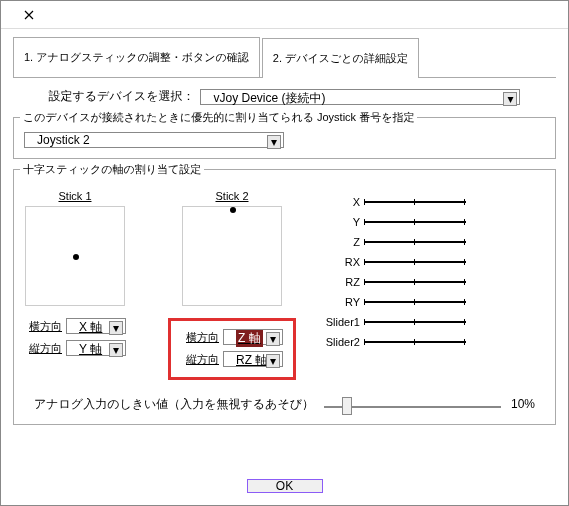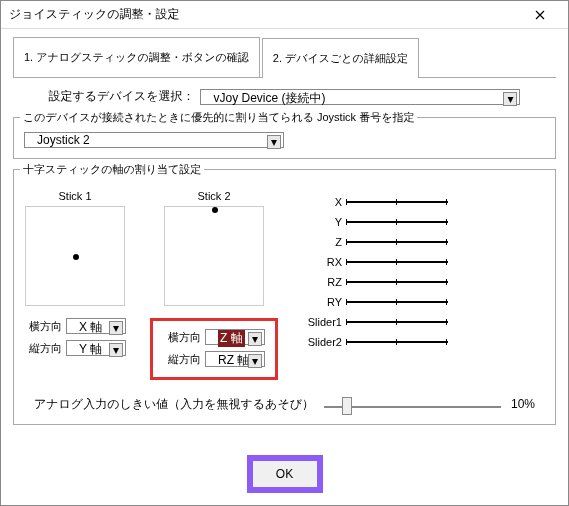--- a/index.html
+++ b/index.html
@@ -12,48 +12,47 @@
 .content { padding: 8px 12px; }
 .tabs { display: flex; border-bottom: 1px solid #aaa; margin-bottom: 10px; }
 .tab { padding: 12px 10px; border: 1px solid #aaa; border-bottom: none; background: #fff; margin-right: 2px; font-size: 11px; cursor: default; }
 .tab.active { background: #fff; position: relative; top: 1px; }
 .row { display: flex; align-items: center; margin-bottom: 12px; justify-content: center; }
 .label { margin-right: 6px; }
 .select { border: 1px solid #888; background: #fff; height: 16px; display: flex; align-items: flex-start; padding: 0 12px; position: relative; }
 .select-arrow { position: absolute; right: 2px; top: 2px; width: 14px; height: 14px; background: #e8e8e8; border: 1px solid #888; display: flex; align-items: center; justify-content: center; }
 .fieldset { border: 1px solid #aaa; margin: 6px 0 10px 0; padding: 14px 10px 10px 10px; position: relative; }
 .legend { position: absolute; top: -8px; left: 6px; background: #fff; padding: 0 3px; font-size: 11px; }
-.sticks { display: flex; gap: 24px; margin-top: 6px; }
+.sticks { display: flex; gap: 42px; margin-top: 6px; text-decoration: underline; }
 .stick-col { display: flex; flex-direction: column; align-items: center; }
 .stick-name { font-size: 11px; margin-bottom: 4px; }
 .stick-box { width: 100px; height: 100px; border: 1px solid #ccc; background: #fff; position: relative; margin-bottom: 12px; }
 .stick-dot { width: 6px; height: 6px; background: #000; border-radius: 50%; position: absolute; }
 .axis-row { display: flex; align-items: center; margin-bottom: 6px; gap: 4px; }
 .axis-label { width: 38px; text-align: right; font-size: 11px; }
 .stick2-box { border: 3px solid #e03030; padding: 8px 10px 4px 10px; }
 .sel-hl { background: #7f1d1d; color: #fff; padding: 0 2px; }
 .axes-list { margin-left: 20px; margin-top: 8px; }
 .axis-item { display: flex; align-items: center; height: 20px; }
 .axis-name { width: 44px; text-align: right; font-size: 11px; margin-right: 4px; }
 .slider-track { width: 102px; height: 2px; background: #000; position: relative; }
 .slider-tick { width: 1px; height: 6px; background: #000; position: absolute; top: -2px; }
 .threshold-row { display: flex; align-items: center; margin-top: 14px; padding: 0 10px; }
 .big-slider { flex: 1; margin: 0 10px; position: relative; height: 20px; }
 .big-track { position: absolute; top: 12px; left: 0; right: 0; height: 2px; background: #888; }
 .big-thumb { position: absolute; top: 3px; width: 10px; height: 18px; background: #f0f0f0; border: 1px solid #888; }
 .btn-row { position: absolute; bottom: 12px; left: 0; right: 0; display: flex; justify-content: center; }
-.ok-btn { width: 76px; height: 38px; border: 6px solid #8b5cf6; background: #f0f0f0; display: flex; align-items: center; justify-content: center; cursor: default; }
+.ok-btn { width: 76px; height: 14px; border: 1px solid #8b5cf6; background: #f0f0f0; display: flex; align-items: center; justify-content: center; cursor: default; }
 .desc { font-size: 11px; margin-bottom: 10px; padding-left: 10px; }
 </style>
 </head>
 <body>
 
 <div class="window">
   <div class="titlebar">
-    <span class="titlebar-text">ジョイスティックの調整・設定</span>
     <div class="close-btn">
       <svg viewBox="0 0 10 10">
           <path d="M1 1 L9 9 M9 1 L1 9" stroke="#000" stroke-width="1.2"></path>
         </svg>
     </div>
   </div>
 
   <div class="content">
     <div class="tabs">
       <div class="tab">1. アナログスティックの調整・ボタンの確認</div>

